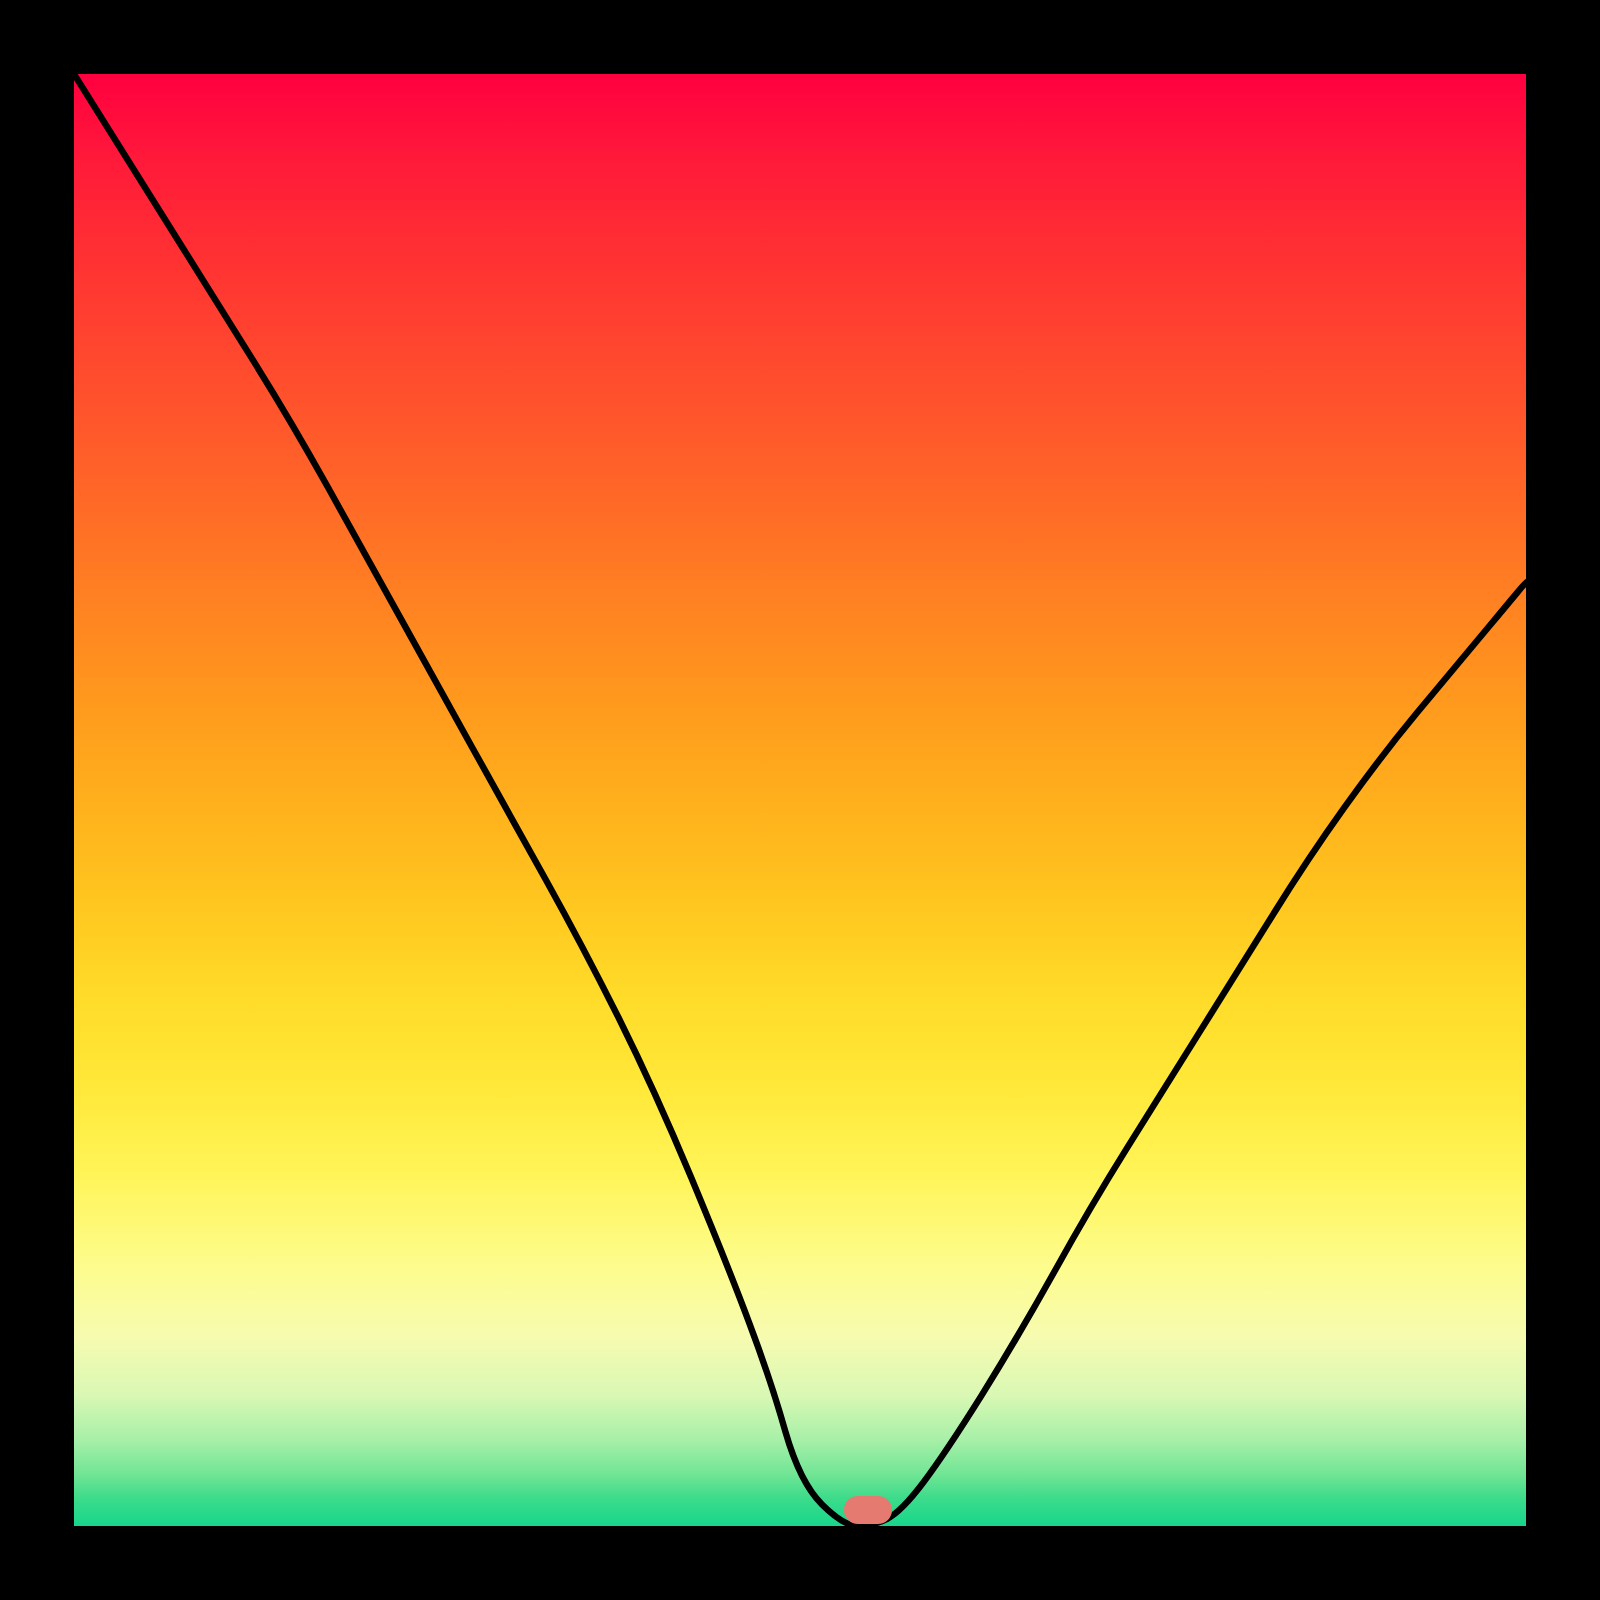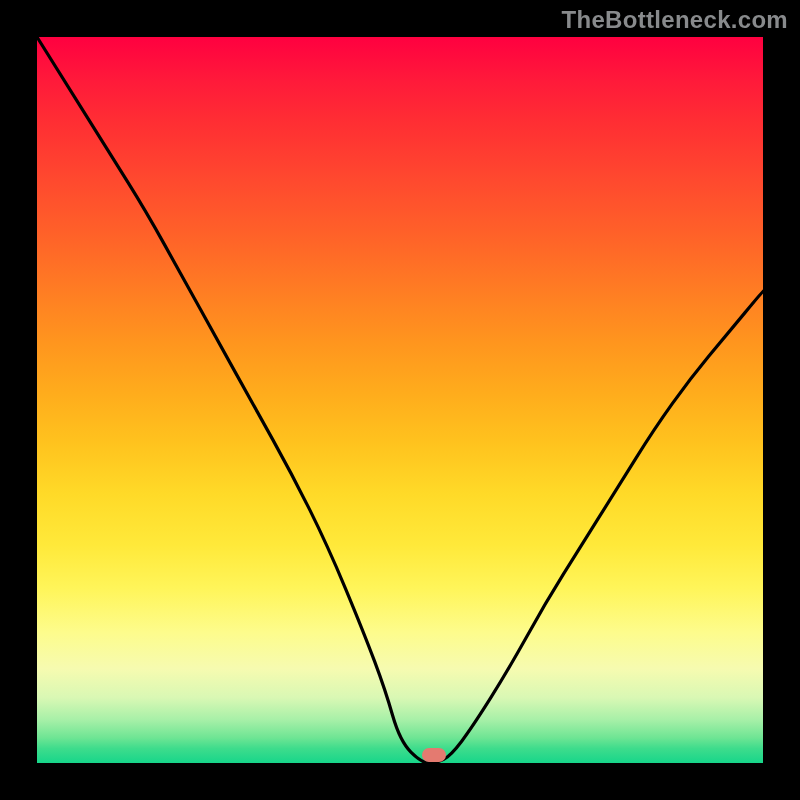--- a/index.html
+++ b/index.html
@@ -77,15 +77,14 @@
 
   <div class="plot-area">
 
     <svg class="curve" viewBox="0 0 726 726" preserveAspectRatio="none">
       <path d="M 0.0 0.0 Q 36.3 58.1 54.5 87.1 Q 72.6 116.2 90.8 145.2 Q 108.9 174.2 127.1 206.9 Q 145.2 239.6 163.4 272.3 Q 181.5 304.9 199.6 337.6 Q 217.8 370.3 235.9 402.9 Q 254.1 435.6 272.3 471.9 Q 290.4 508.2 308.6 551.8 Q 326.7 595.3 337.6 624.4 Q 348.5 653.4 355.7 678.8 Q 363.0 704.2 373.9 715.1 Q 384.8 726.0 392.0 726.0 Q 399.3 726.0 406.6 722.4 Q 413.8 718.7 424.7 704.2 Q 435.6 689.7 453.8 660.7 Q 471.9 631.6 490.1 599.0 Q 508.2 566.3 526.4 537.2 Q 544.5 508.2 562.7 479.2 Q 580.8 450.1 599.0 421.1 Q 617.1 392.0 635.3 366.6 Q 653.4 341.2 671.5 319.4 Q 689.7 297.7 707.8 275.9 T 726.0 254.1" fill="none" stroke="#000" stroke-width="3.2" stroke-linecap="round"></path>
     </svg>
 
     <div class="marker" style="left: 385px; top: 711px; width: 24px; height: 14px;"></div>
   </div>
 
-  <div class="attribution">TheBottleneck.com</div>
 
 </div>
 
 </body></html>

